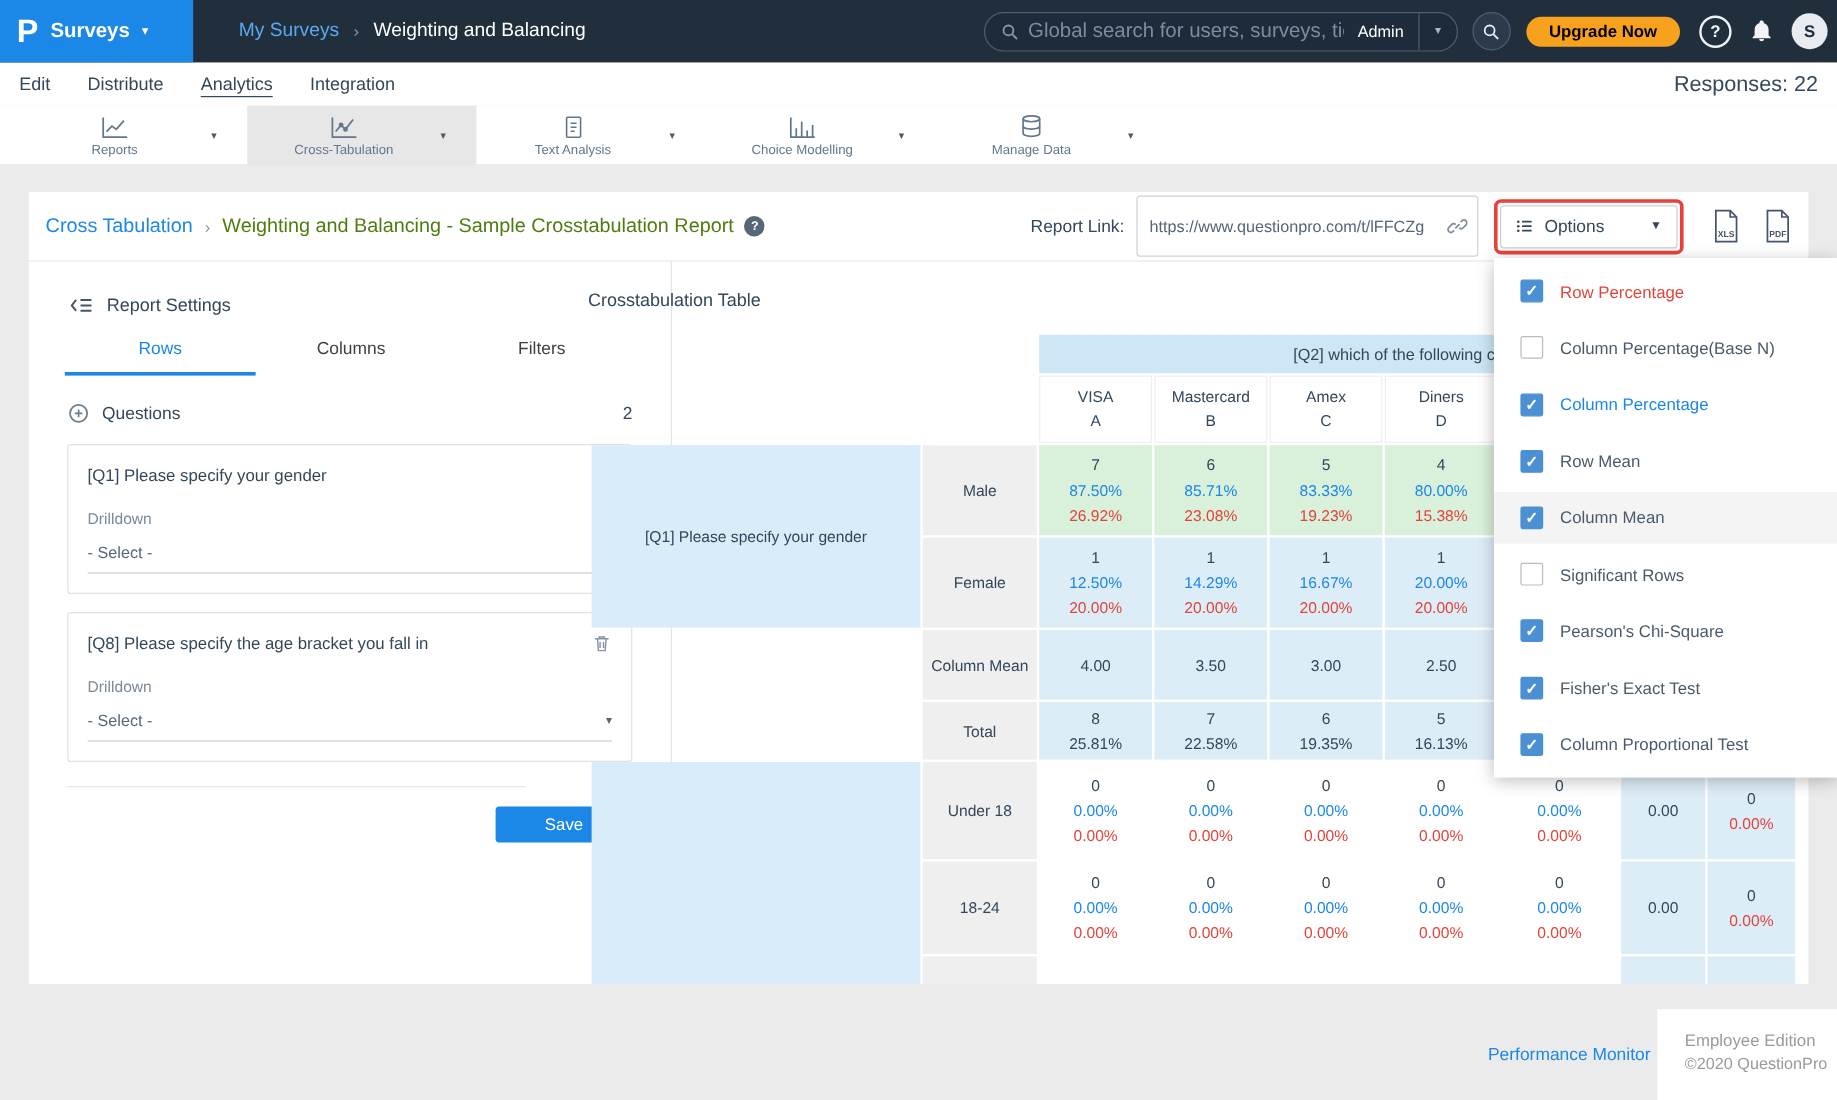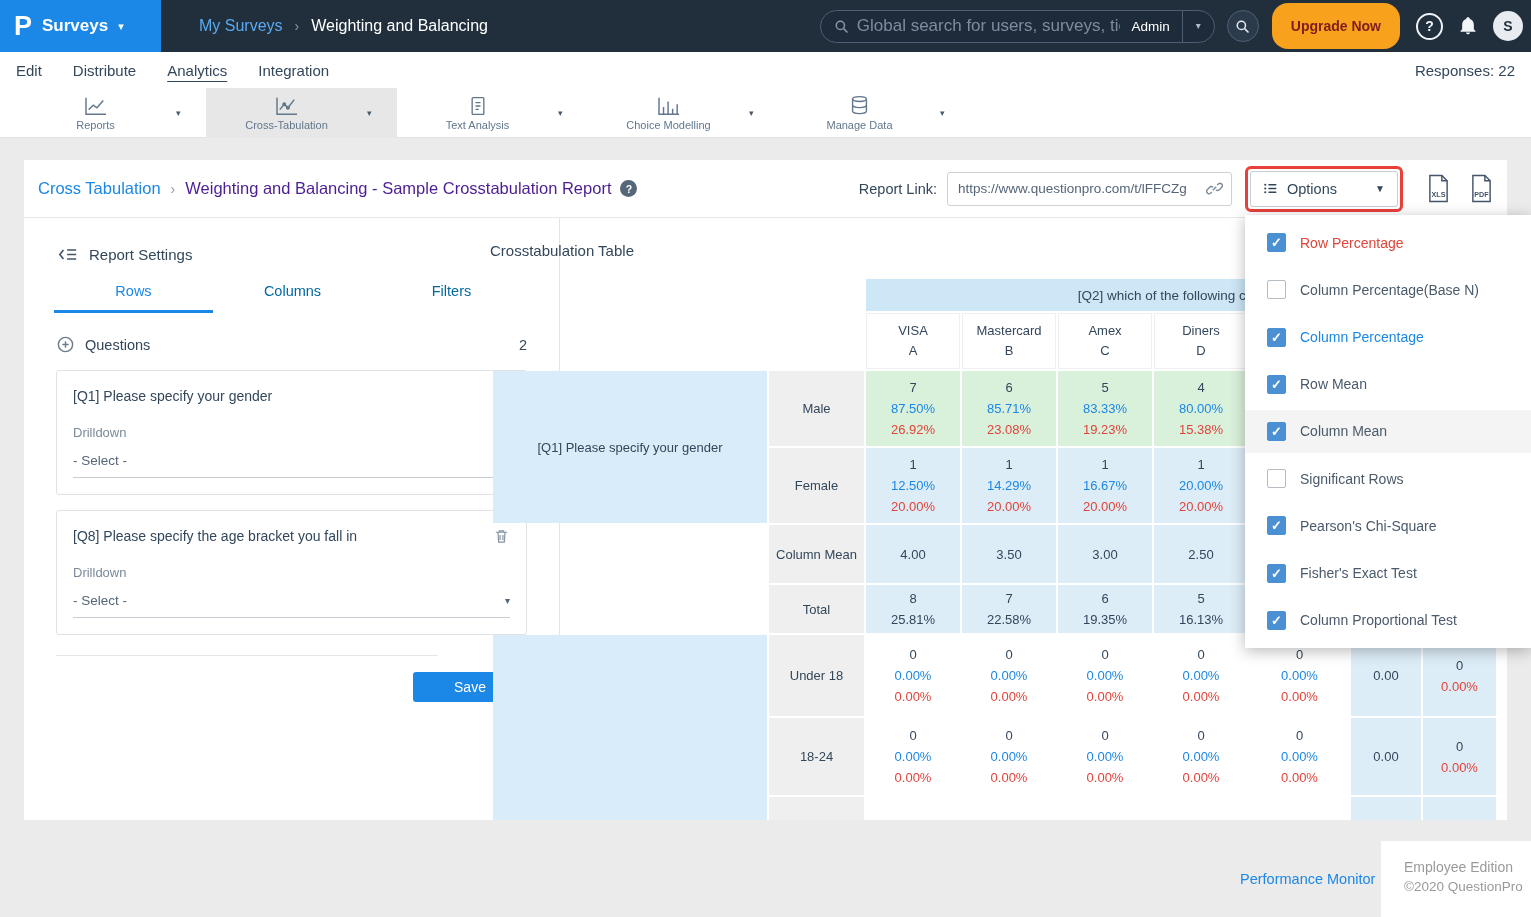--- a/index.html
+++ b/index.html
@@ -18,65 +18,65 @@
   .crumb-sep { color:#8a98a8; font-size:14px; }
   .crumb-current { color:#ffffff; }
   .top-right { margin-left:auto; display:flex; align-items:center; padding-right:8px; }
   .search-pill { width:395px; height:33px; border:1px solid #4e5f73; border-radius:17px; display:flex; align-items:center; background:#1d2b3a; overflow:hidden; }
   .search-pill .mag { color:#8a98a8; margin:0 8px 0 13px; display:flex; }
   .search-input { flex:1; background:transparent; border:none; outline:none; color:#f97316; font-size:17px; font-family:"Liberation Sans",sans-serif; }
   .search-input::placeholder { color:#7e8ca0; }
   .search-scope { color:#ffffff; font-size:13.5px; padding:0 12px; }
   .scope-caret { width:32px; align-self:stretch; border-left:1px solid #4e5f73; display:flex; align-items:center; justify-content:center; color:#aeb9c6; cursor:pointer; }
   .round-search { width:32px; height:32px; border-radius:50%; background:#2b3b4c; border:1px solid #4e5f73; display:flex; align-items:center; justify-content:center; color:#e8edf2; margin-left:12px; cursor:pointer; }
-  .upgrade-btn { margin-left:13px; height:46px; border-radius:16px; background:#f7a11c; color:#7f1d1d; font-size:14px; font-weight:600; border:none; padding:0 19px; cursor:pointer; font-family:"Liberation Sans",sans-serif; }
+  .upgrade-btn { margin-left:13px; height:25px; border-radius:16px; background:#f7a11c; color:#000000; font-size:14px; font-weight:600; border:none; padding:0 19px; cursor:pointer; font-family:"Liberation Sans",sans-serif; }
   .help-circle { margin-left:16px; width:27px; height:27px; border-radius:50%; border:2px solid #eef2f6; color:#eef2f6; display:flex; align-items:center; justify-content:center; font-size:14px; font-weight:700; cursor:pointer; }
   .bell { margin-left:15px; color:#f2f5f8; display:flex; cursor:pointer; }
   .avatar { margin-left:15px; width:30px; height:30px; border-radius:50%; background:#e8ecf0; color:#212f3d; font-size:14px; font-weight:700; display:flex; align-items:center; justify-content:center; cursor:pointer; }
 
   
   .subnav { position:absolute; top:52px; left:0; width:1531px; height:36px; background:#fff; display:flex; align-items:center; padding:0 16px; }
   .subnav-item { font-size:15px; color:#33475b; margin-right:31px; cursor:pointer; }
   .subnav-item.active { text-decoration:underline; text-underline-offset:5px; }
-  .responses { margin-left:auto; font-size:15px; color:#33475b; }
+  .responses { margin-left:auto; font-size:18px; color:#33475b; }
 
   
   .toolbar { position:absolute; top:88px; left:0; width:1531px; height:50px; background:#fff; border-bottom:1px solid #e2e2e2; display:flex; padding-left:15px; }
   .tool-item { width:191px; height:50px; display:flex; align-items:center; cursor:pointer; }
   .tool-item.active { background:#e7e7e7; }
   .tool-main { flex:1; display:flex; flex-direction:column; align-items:center; justify-content:center; gap:3px; color:#62778c; }
   .tool-label { font-size:11px; color:#62778c; }
   .tool-caret { width:30px; color:#4a5a6a; font-size:9px; text-align:left; }
 
   
   .card { position:absolute; left:24px; top:160px; width:1483px; height:660px; background:#fff; overflow:hidden; z-index:5; }
   .card-header { height:58px; border-bottom:1px solid #e8e8e8; display:flex; align-items:center; padding:0 14px; }
   .ct-link { color:#1b87e6; font-size:16.5px; cursor:pointer; }
   .ct-sep { color:#8a98a8; margin:0 10px; font-size:14px; }
-  .ct-title { color:#4c1d95; font-size:16.5px; }
+  .ct-title { color:#4d7c0f; font-size:16.5px; }
   .title-help { margin-left:9px; width:17px; height:17px; border-radius:50%; background:#56677a; color:#fff; font-size:10.5px; font-weight:700; display:flex; align-items:center; justify-content:center; cursor:pointer; }
   .header-right { margin-left:auto; display:flex; align-items:center; }
   .rl-label { font-size:14.5px; color:#33475b; margin-right:10px; }
-  .url-box { width:285px; height:34px; border:1px solid #ccd2d8; border-radius:3px; display:flex; align-items:center; padding:0 8px 0 10px; }
+  .url-box { width:285px; height:51px; border:1px solid #ccd2d8; border-radius:3px; display:flex; align-items:center; padding:0 8px 0 10px; }
   .url-input { flex:1; border:none; outline:none; font-size:13.5px; color:#55657a; font-family:"Liberation Sans",sans-serif; background:transparent; }
   .link-ic { color:#7a8a99; display:flex; cursor:pointer; }
   .opt-highlight { margin-left:13px; border:3px solid #e8413b; border-radius:6px; padding:2px; }
   .options-btn { height:36px; min-width:148px; background:#fff; border:1px solid #c9ced4; border-radius:3px; display:flex; align-items:center; padding:0 12px; gap:9px; cursor:pointer; font-family:"Liberation Sans",sans-serif; }
   .options-btn .lbl-txt { font-size:14.5px; color:#33475b; }
   .options-btn .caret { margin-left:auto; padding-left:16px; color:#33475b; }
   .doc-ic { margin-left:24px; cursor:pointer; display:flex; }
   .doc-ic + .doc-ic { margin-left:20px; }
 
   
   .card-body { position:absolute; top:58px; left:0; right:0; bottom:0; }
   .settings { position:absolute; top:0; left:0; width:536px; bottom:0; border-right:1px solid #e4e4e4; }
   .rs-title { margin:28px 0 0 34px; display:flex; align-items:center; gap:11px; color:#33475b; font-size:15px; }
   .rs-title .ic { color:#46566a; display:flex; cursor:pointer; }
   .tabs { display:flex; margin:20px 28px 0 30px; }
-  .tab { flex:1; text-align:center; font-size:14.5px; color:#0369a1; padding-bottom:11px; cursor:pointer; border-bottom:3px solid transparent; }
+  .tab { flex:1; text-align:center; font-size:14.5px; color:#404040; padding-bottom:11px; cursor:pointer; border-bottom:3px solid transparent; }
   .tab.active { color:#1b87e6; border-bottom-color:#1b87e6; }
   .questions-row { margin:22px 32px 0 32px; display:flex; align-items:center; gap:10px; }
   .questions-row .plus { color:#6b7c8d; display:flex; cursor:pointer; }
   .questions-row .q-label { font-size:14.5px; color:#33475b; }
   .questions-row .q-count { margin-left:auto; font-size:14.5px; color:#33475b; }
   .q-card { margin:16px 32px 0 32px; border:1px solid #dfe3e6; border-radius:3px; padding:17px 16px 16px 16px; }
   .q-card + .q-card { margin-top:15px; }
   .q-top { display:flex; align-items:flex-start; }
   .q-text { font-size:14px; color:#33475b; flex:1; padding-right:10px; }
   .trash { color:#8593a2; display:flex; cursor:pointer; }

